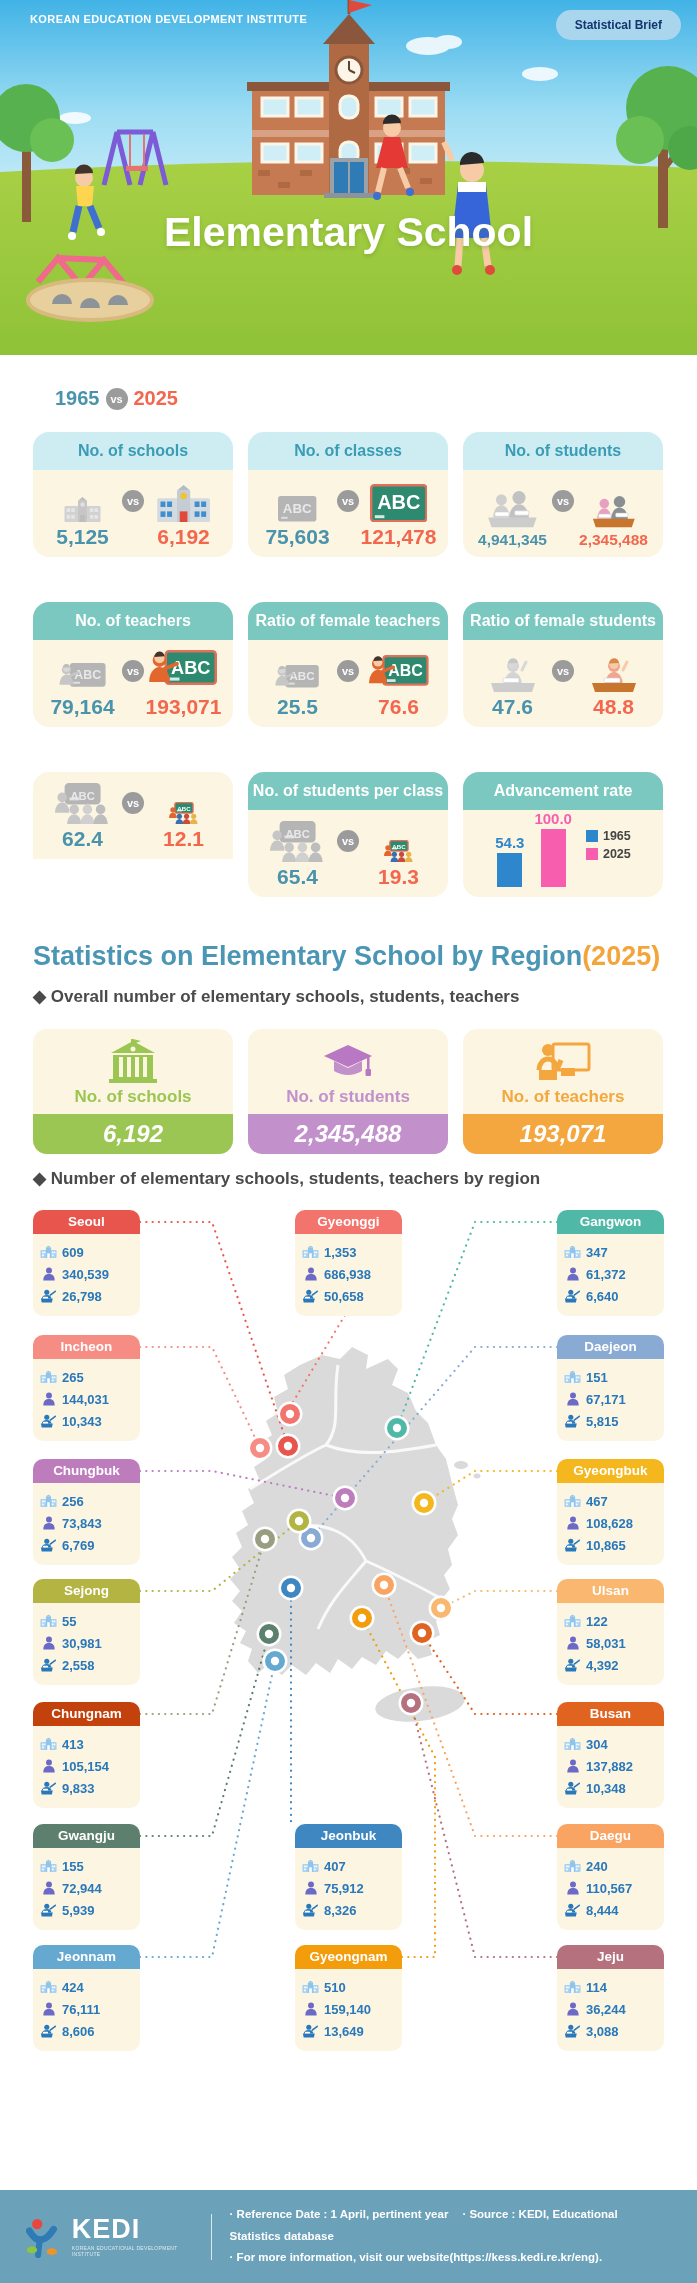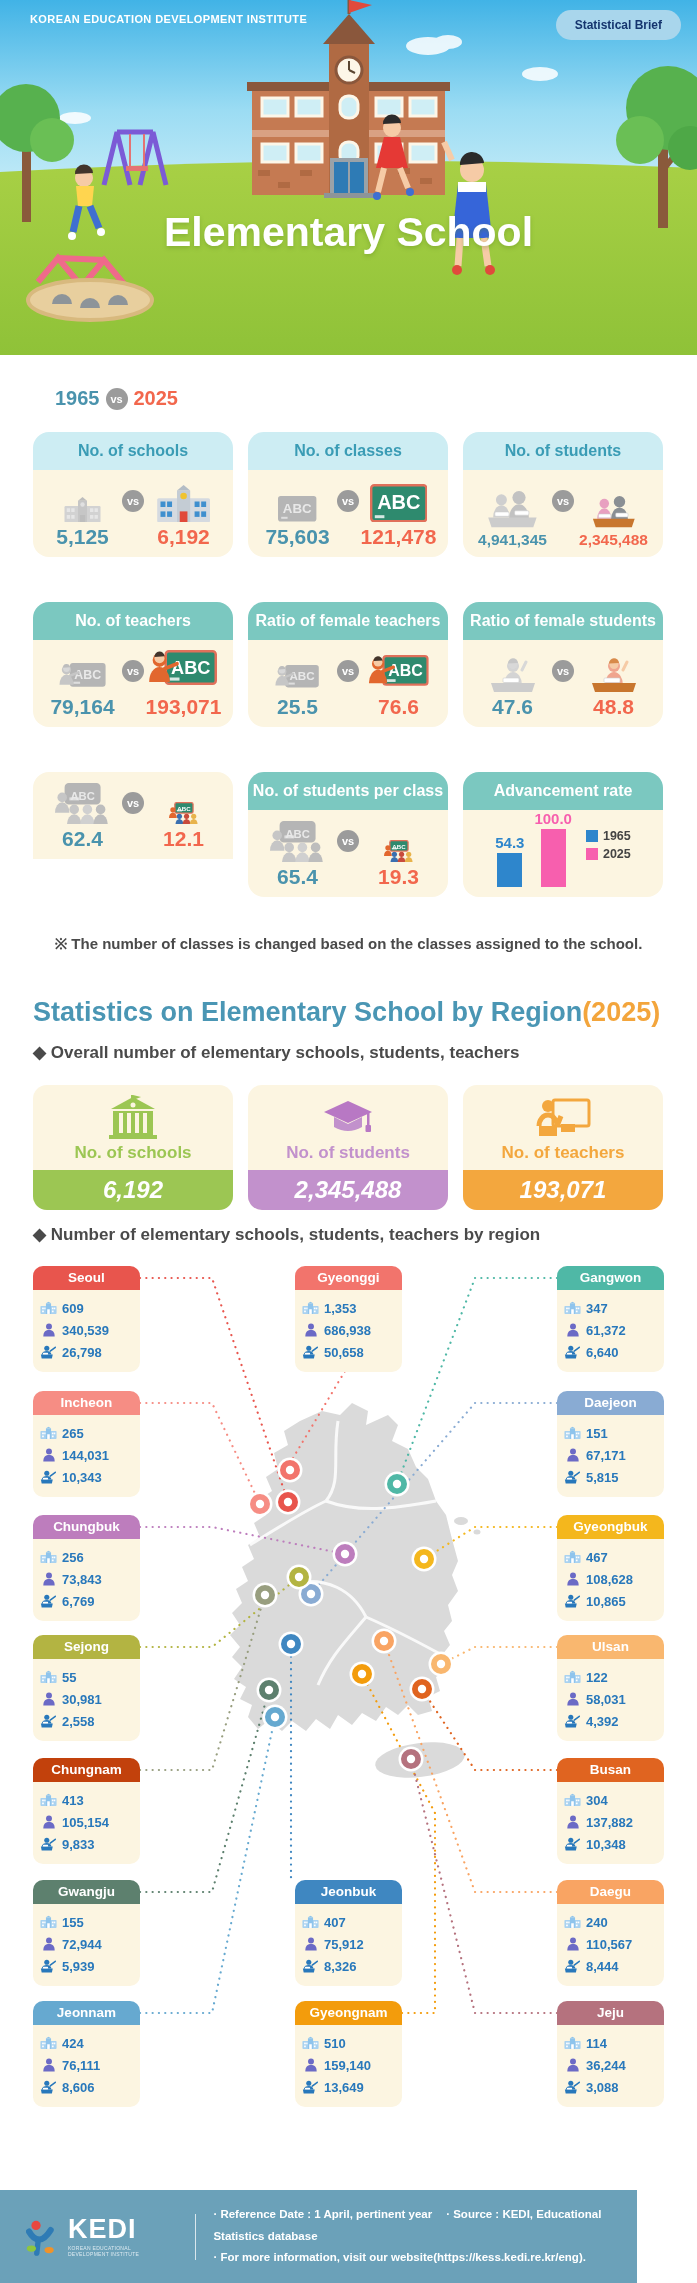--- a/index.html
+++ b/index.html
@@ -59,21 +59,21 @@
   .region-wrap{position:relative;width:697px;height:860px;margin-top:8px;}
   .region-wrap > svg{position:absolute;left:0;top:0;z-index:0;}
   .rcard{position:absolute;width:107px;border-radius:10px;overflow:hidden;z-index:1;box-shadow:0 0 0 0 transparent;}
   .rhead{height:24px;line-height:24px;text-align:center;color:#fff;font-size:13.5px;font-weight:bold;}
   .rbody{background:#fcf5e1;padding:7px 7px 9px;}
   .rrow{display:flex;align-items:center;gap:5px;height:22px;}
   .rrow .rv{font-size:13px;font-weight:bold;color:#2878bb;}
   .ric{width:17px;display:flex;justify-content:center;}
 
   
-  .footer{position:absolute;left:0;bottom:0;width:637px;height:93px;background:#6ba1b9;display:flex;align-items:center;padding:0 26px;}
+  .footer{position:absolute;left:0;bottom:0;width:697px;height:93px;background:#6ba1b9;display:flex;align-items:center;padding:0 26px;}
   .flogo{display:flex;align-items:center;gap:8px;}
   .flogo .kedi{color:#fff;font-weight:bold;font-size:27px;letter-spacing:1px;line-height:1;}
   .flogo .kedisub{color:#dceaf1;font-size:5px;letter-spacing:.3px;margin-top:2px;}
   .fdivider{width:1px;height:46px;background:rgba(255,255,255,.75);margin:0 18px 0 22px;}
   .ftext{color:#fff;font-size:11.5px;font-weight:bold;line-height:1.9;}
   .ftext .row1 span{margin-right:14px;}
 </style>
 </head>
 <body>
 
@@ -542,21 +542,20 @@
               <span>1965</span>
             </span>
             <span class="li">
               <span class="sw" style="background:#f75fae"></span>
               <span>2025</span>
             </span>
           </div>
         </div>
       </div>
     </div>
-  <p class="note">※ The number of classes is changed based on the classes assigned to the school.</p>
 
   <h2 class="s2-title"><span>Statistics on Elementary School by Region</span><span class="yr">(2025)</span></h2>
   <p class="sub">◆ Overall number of elementary schools, students, teachers</p>
   <div class="overall" id="overallCards">
       <div class="ocard">
         <div class="oic">
           <svg width="56" height="46" viewBox="0 0 56 46">
             <g fill="#9cc653">
               <path d="M28,2 L50,14 L6,14 Z"></path>
               <rect x="26" y="0" width="2" height="6"></rect>

